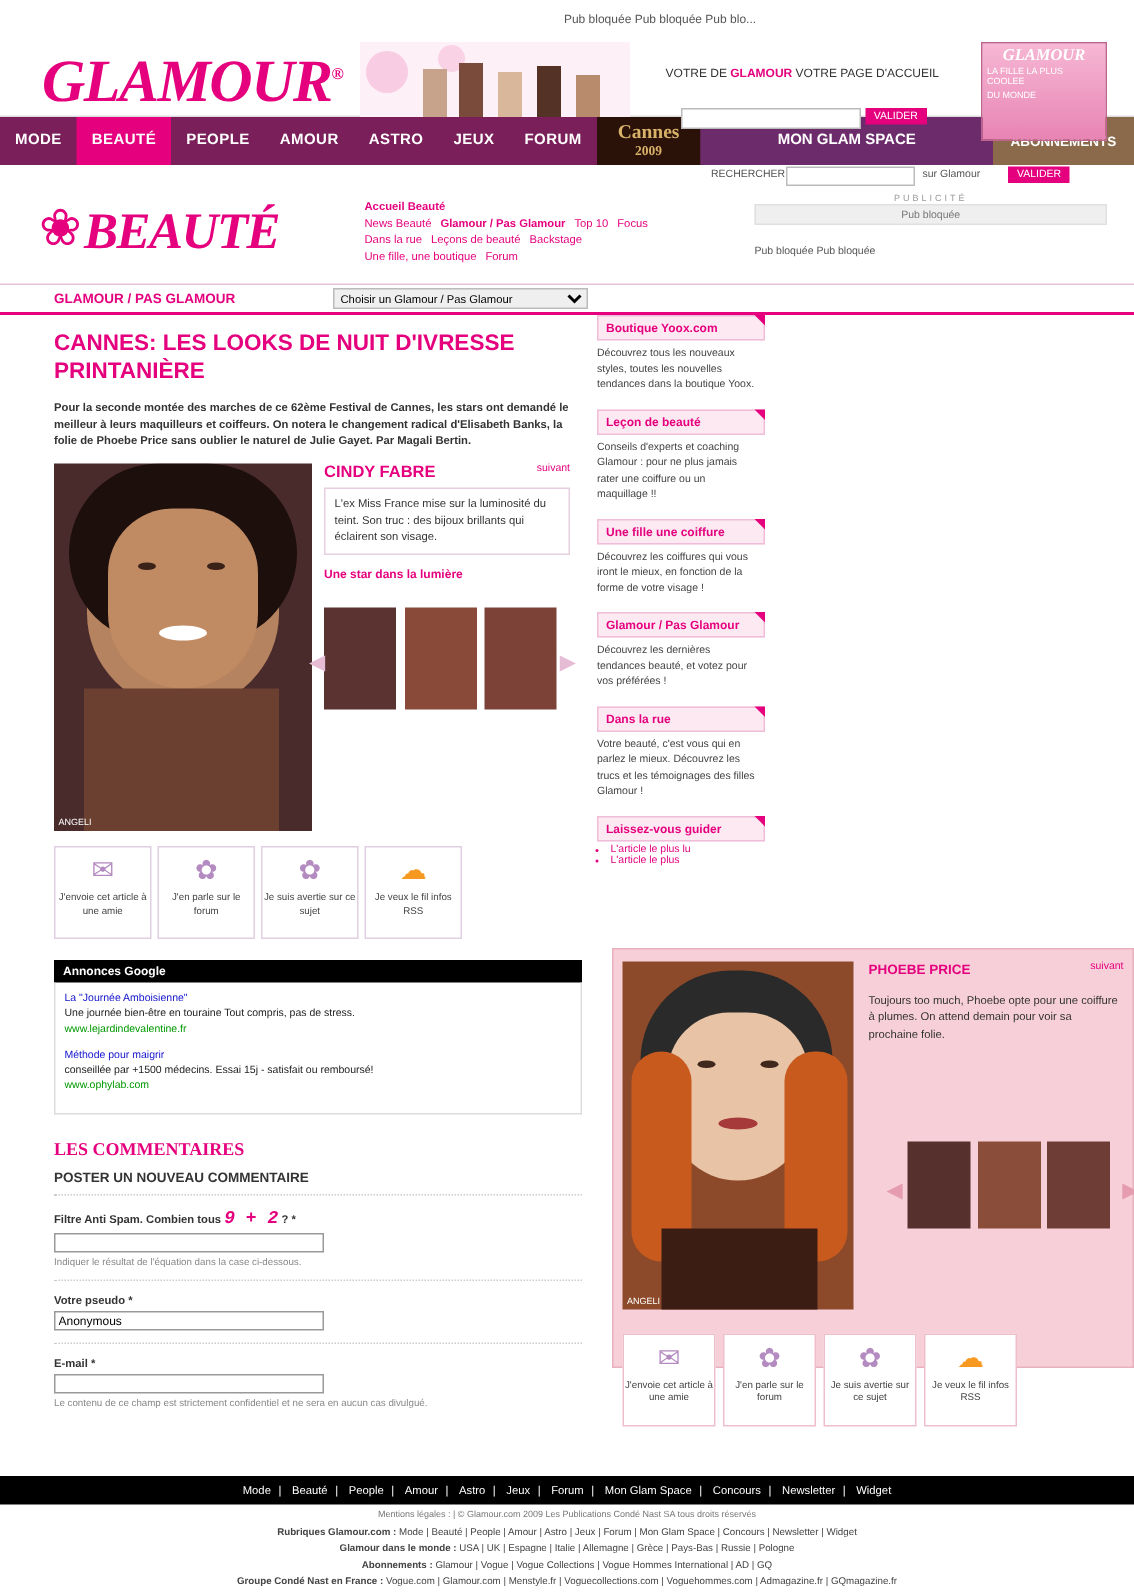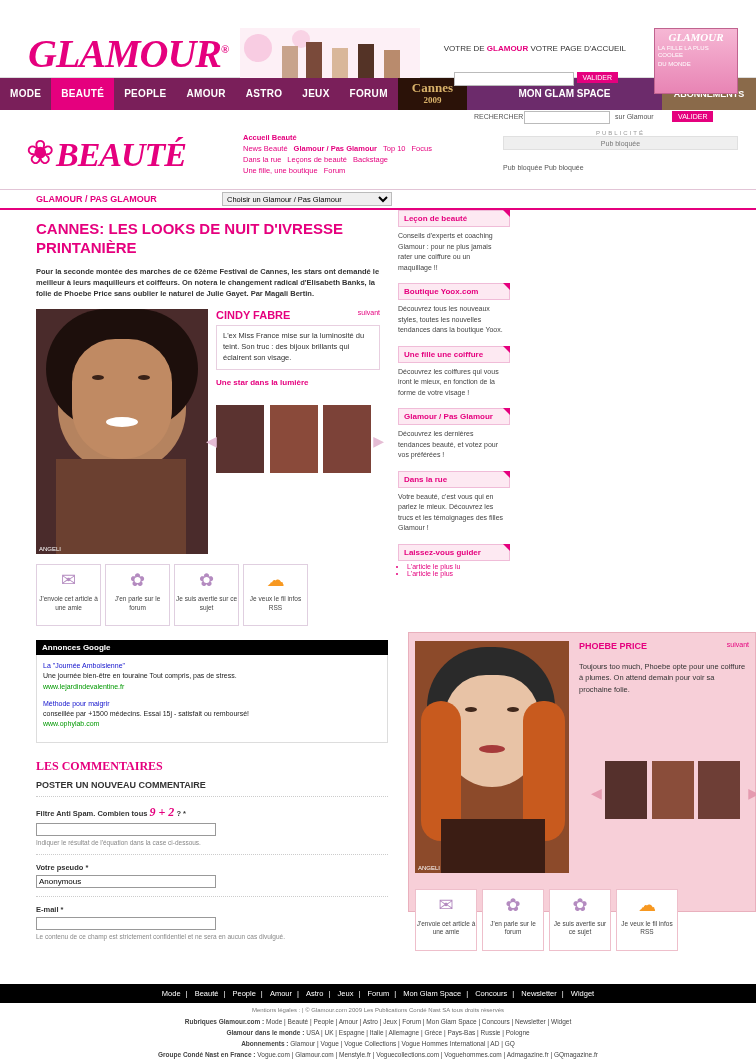--- a/index.html
+++ b/index.html
@@ -176,21 +176,21 @@
 
   
   .comments { margin-top:16px; }
   .comments h2 {
     color:#e5007e; font-size:12px; margin:0 0 6px 0; font-weight:bold;
     text-transform:uppercase; font-family:"Liberation Serif",serif;
   }
   .comments h3 { font-size:9px; margin:0 0 6px 0; font-weight:bold; color:#333;
     text-transform:uppercase; border-bottom:1px dotted #ccc; padding-bottom:6px;}
   .frm-label { font-size:7.5px; font-weight:bold; color:#333; margin-top:8px; }
-  .captcha { color:#e5007e; font-family:Liberation Serif, serif; font-style:italic; font-size:12px; }
+  .captcha { color:#e5007e; font-family:Liberation Mono, monospace; font-style:italic; font-size:12px; }
   .frm-input { display:block; width:180px; height:13px; border:1px solid #999; font-size:8px; margin-top:3px;}
   .frm-hint { font-size:6.5px; color:#888; margin-top:3px; }
   .frm-sep { border-bottom:1px dotted #ccc; margin-top:8px; }
 
   
   .sbox { margin-bottom:8px; position:relative; }
   .sbox .hd {
     background:#fde9f2; border:1px solid #f0bcd8; color:#e5007e;
     font-weight:bold; font-size:8px; padding:3px 5px;
   }
@@ -238,20 +238,21 @@
   .legal { font-size:6px; color:#777; text-align:center; padding:4px 0 3px;}
   .footlinks { font-size:6.5px; color:#444; text-align:center; line-height:1.7; }
   .footlinks .lbl { font-weight:bold; }
 </style>
 </head>
 <body>
 
 <div class="page">
 
   <div class="topstrip">
+    <div class="banner-ad">Pub bloquée Pub bloquée Pub blo...</div>
     <div class="logo">
       <span>GLAMOUR</span><span class="reg">®</span>
     </div>
     <div class="adzone">
       <div class="blob" style="left:4px;top:6px;width:28px;height:28px;opacity:.5"></div>
       <div class="blob" style="left:52px;top:2px;width:18px;height:18px;opacity:.4"></div>
       <div class="fig" style="left:42px;height:32px;background:#c8a38c"></div>
       <div class="fig" style="left:66px;height:36px;background:#7a4a3a"></div>
       <div class="fig" style="left:92px;height:30px;background:#d9b79a"></div>
       <div class="fig" style="left:118px;height:34px;background:#543326"></div>
@@ -403,28 +404,28 @@
         <div class="frm-sep"></div>
 
         <div class="frm-label">E-mail *</div>
         <input class="frm-input" type="text" style="">
         <div class="frm-hint">Le contenu de ce champ est strictement confidentiel et ne sera en aucun cas divulgué.</div>
       </div>
     </div>
 
     <div class="col-right">
       <div class="sbox">
+        <div class="hd">Boutique Yoox.com</div>
+        <div class="corner"></div>
+        <div class="bd">Découvrez tous les nouveaux styles, toutes les nouvelles tendances dans la boutique Yoox.</div>
+      </div>
+      <div class="sbox">
         <div class="hd">Leçon de beauté</div>
         <div class="corner"></div>
         <div class="bd">Conseils d'experts et coaching Glamour : pour ne plus jamais rater une coiffure ou un maquillage !!</div>
-      </div>
-      <div class="sbox">
-        <div class="hd">Boutique Yoox.com</div>
-        <div class="corner"></div>
-        <div class="bd">Découvrez tous les nouveaux styles, toutes les nouvelles tendances dans la boutique Yoox.</div>
       </div>
       <div class="sbox">
         <div class="hd">Une fille une coiffure</div>
         <div class="corner"></div>
         <div class="bd">Découvrez les coiffures qui vous iront le mieux, en fonction de la forme de votre visage !</div>
       </div>
       <div class="sbox">
         <div class="hd">Glamour / Pas Glamour</div>
         <div class="corner"></div>
         <div class="bd">Découvrez les dernières tendances beauté, et votez pour vos préférées !</div>

